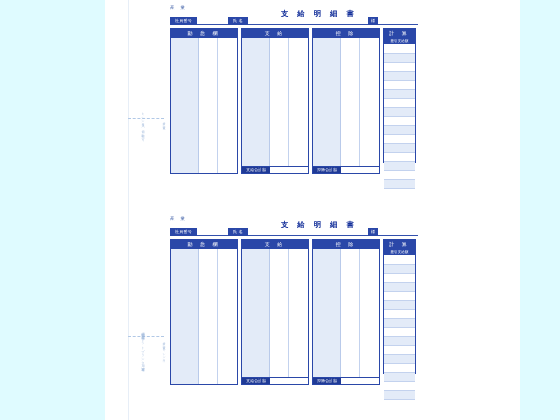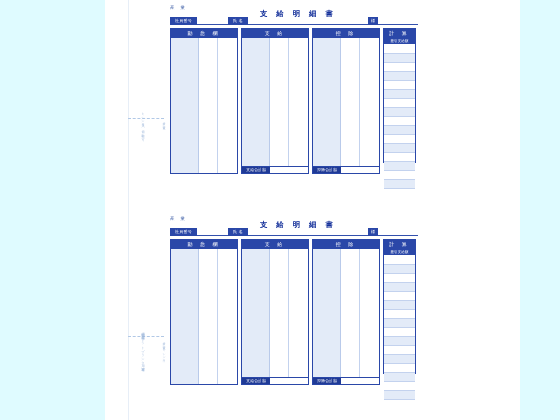--- a/index.html
+++ b/index.html
@@ -55,21 +55,21 @@
 
   
   .tiny-top{
     position:absolute;left:2px;top:0px;
     font-size:4.3px;color:#2b4f9e;letter-spacing:2.4px;
     white-space:nowrap;
   }
 
   
   .title{
-    position:absolute;left:92px;top:4px;
+    position:absolute;left:113px;top:4px;
     font-size:7.4px;color:#14309a;font-weight:bold;
     letter-spacing:3.2px;white-space:nowrap;
   }
 
   
   .idrow{position:absolute;left:2px;top:12px;width:246px;height:8px;}
   .idlab{
     position:absolute;top:0;height:8px;
     background:#2a47a8;color:#ffffff;
     font-size:4px;line-height:8px;text-align:center;

